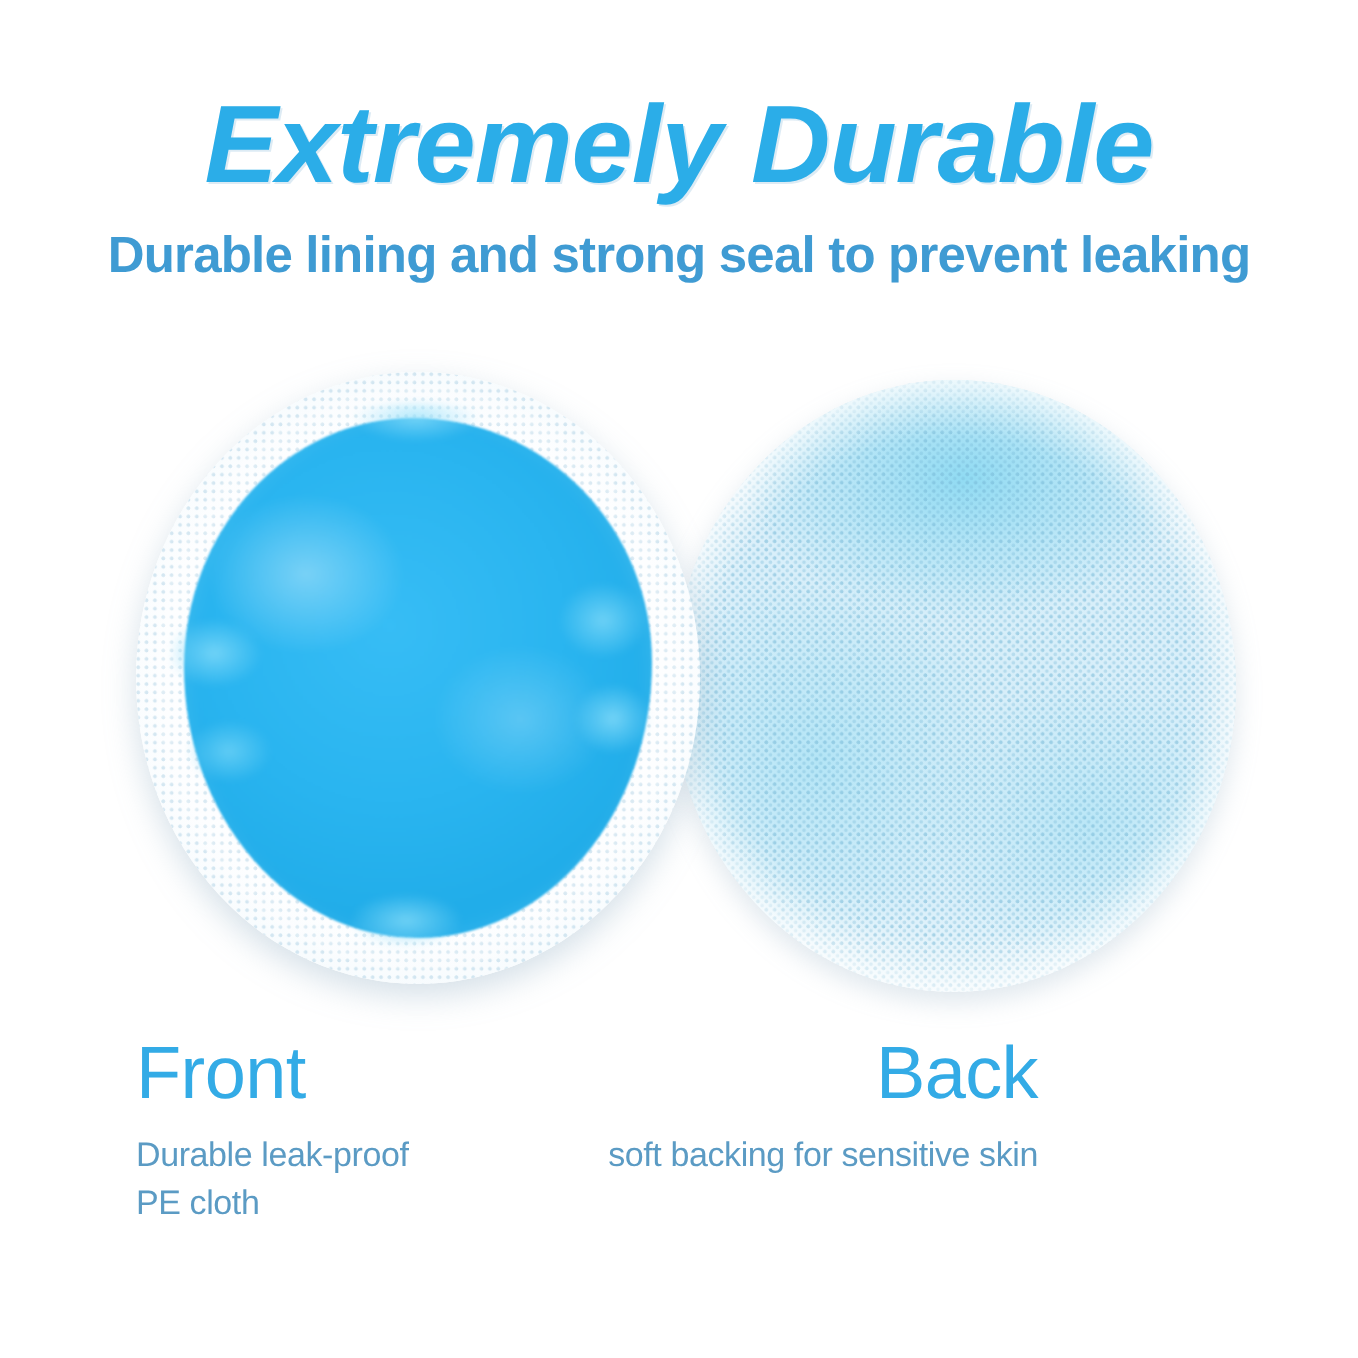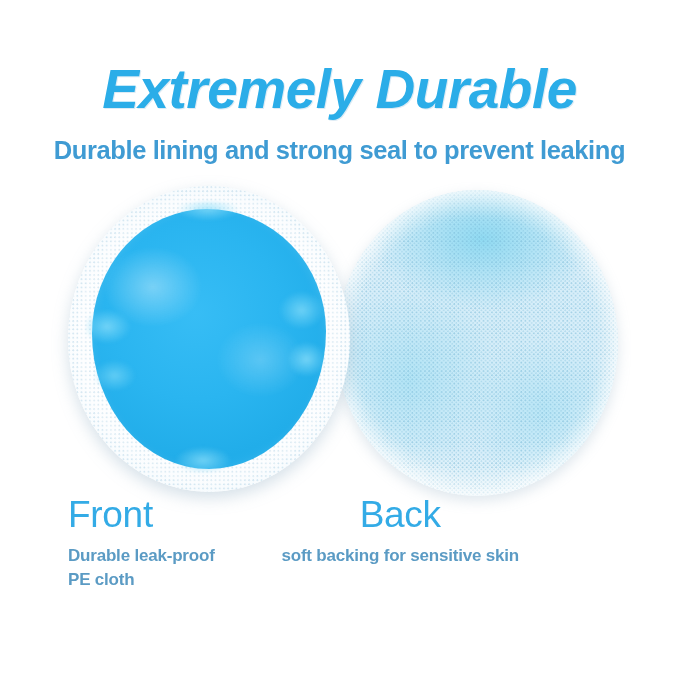--- a/index.html
+++ b/index.html
@@ -30,21 +30,21 @@
     text-align: center;
   }
 
   .headline {
     font-size: 55px;
     font-weight: bold;
     font-style: italic;
     color: #2BADE8;
     letter-spacing: -0.5px;
     line-height: 1.05;
-    margin: 17px;
+    margin: 0;
     white-space: nowrap;
     text-shadow: 1px 1px 0 rgba(120,175,210,0.25);
   }
 
   .subhead {
     margin: 12px 0 0 0;
     font-size: 25.5px;
     font-weight: bold;
     color: #3F9BD3;
     letter-spacing: -0.4px;
@@ -142,46 +142,46 @@
     position: absolute;
     inset: -6%;
     border-radius: 50%;
     box-shadow: inset 0 0 16px 6px rgba(255,255,255,0.35);
     pointer-events: none;
   }
 
   
   .labels {
     position: absolute;
-    top: 496px;
+    top: 518px;
     left: 0;
     width: 578px;
     height: 120px;
   }
 
   .label-block {
     position: absolute;
     top: 0;
   }
   .label-left  { left: 68px;  text-align: left; }
-  .label-right { right: 59px; text-align: center; }
+  .label-right { right: 59px; text-align: right; }
 
   .label-title {
     font-size: 37px;
     font-weight: normal;
     color: #33ABE6;
     line-height: 1.05;
     margin: 0;
     letter-spacing: -0.3px;
   }
 
   .label-desc {
     margin: 9px 0 0 0;
     font-size: 17px;
-    font-weight: bold;
+    font-weight: normal;
     color: #5B9BC4;
     line-height: 1.45;
     letter-spacing: -0.2px;
   }
   .label-desc span { display: block; }
 </style>
 </head>
 <body>
 
 <div class="infographic">

